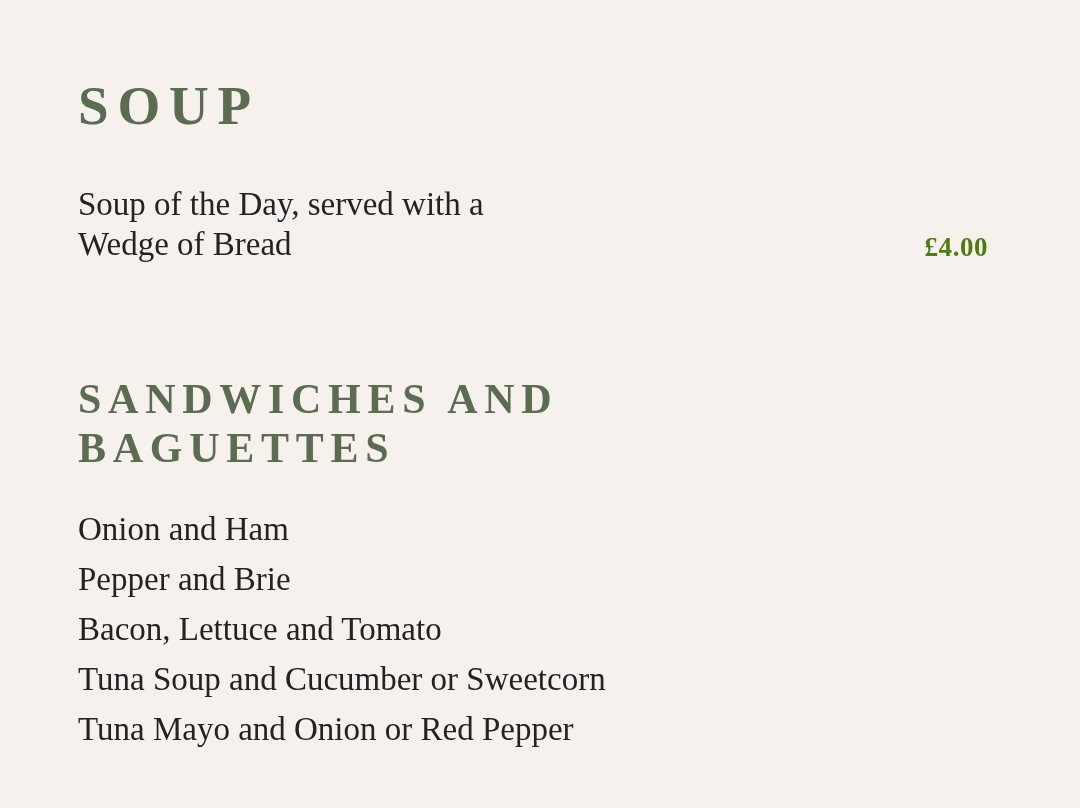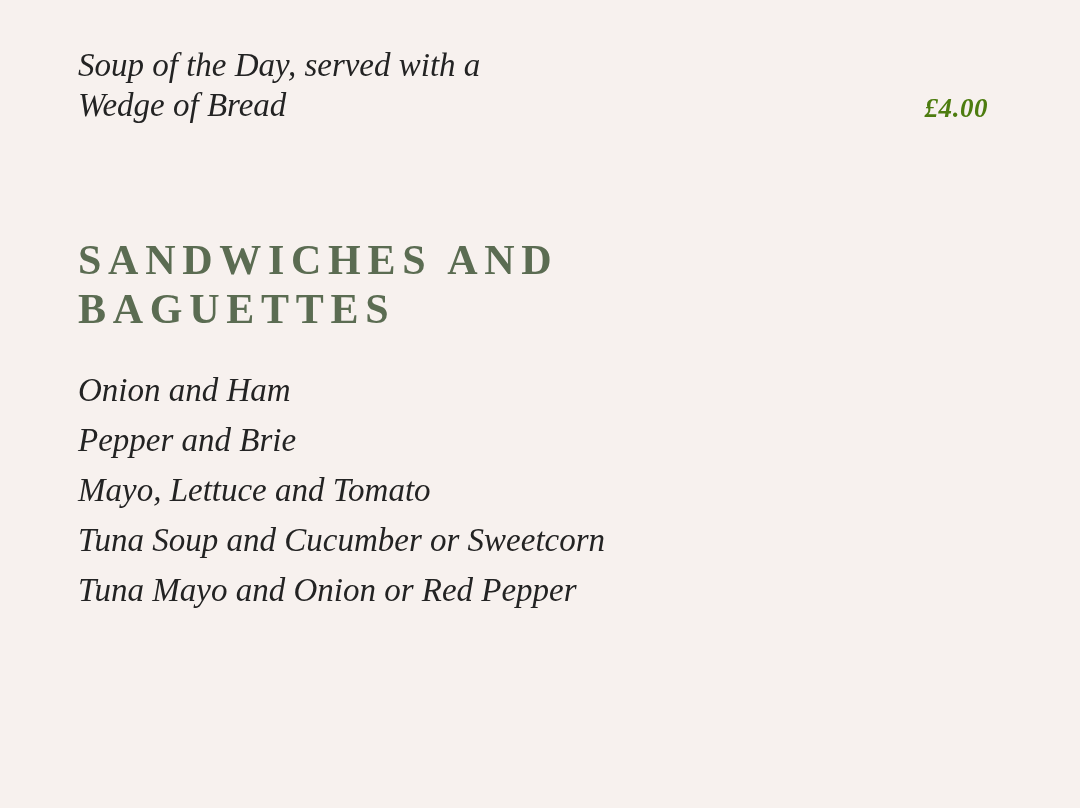--- a/index.html
+++ b/index.html
@@ -35,21 +35,20 @@
   }
   .menu-list {
     margin: 0;
     padding: 0;
     list-style: none;
   }
   .menu-row {
     display: flex;
     align-items: flex-start;
     justify-content: space-between;
-    font-style: italic;
   }
   .item-name {
     font-size: 33px;
     color: #232323;
     line-height: 1.21;
     white-space: pre-line;
   }
   .item-price {
     font-family: "Liberation Serif", serif;
     font-weight: bold;
@@ -73,20 +72,21 @@
   }
   #sandwiches-list .menu-row {
     margin-bottom: 10px;
   }
 </style>
 </head>
 <body>
 
 <div class="page">
 
+  <h1 class="section-heading" id="soup-heading">Soup</h1>
 
   <ul class="menu-list" id="soup-section">
     <li class="menu-row">
       <span class="item-name">Soup of the Day, served with a
 Wedge of Bread</span>
       <span class="item-price">£4.00</span>
     </li>
   </ul>
 
   <h1 class="section-heading" id="sandwiches-heading">Sandwiches and Baguettes</h1>
@@ -94,21 +94,21 @@
   <ul class="menu-list" id="sandwiches-list">
     <li class="menu-row">
       <span class="item-name">Onion and Ham</span>
       <span class="item-price"></span>
     </li>
     <li class="menu-row">
       <span class="item-name">Pepper and Brie</span>
       <span class="item-price"></span>
     </li>
     <li class="menu-row">
-      <span class="item-name">Mayo, Lettuce and Tomato</span>
+      <span class="item-name">Bacon, Lettuce and Tomato</span>
       <span class="item-price"></span>
     </li>
     <li class="menu-row">
       <span class="item-name">Tuna Soup and Cucumber or Sweetcorn</span>
       <span class="item-price"></span>
     </li>
     <li class="menu-row">
       <span class="item-name">Tuna Mayo and Onion or Red Pepper</span>
 
     </li>

